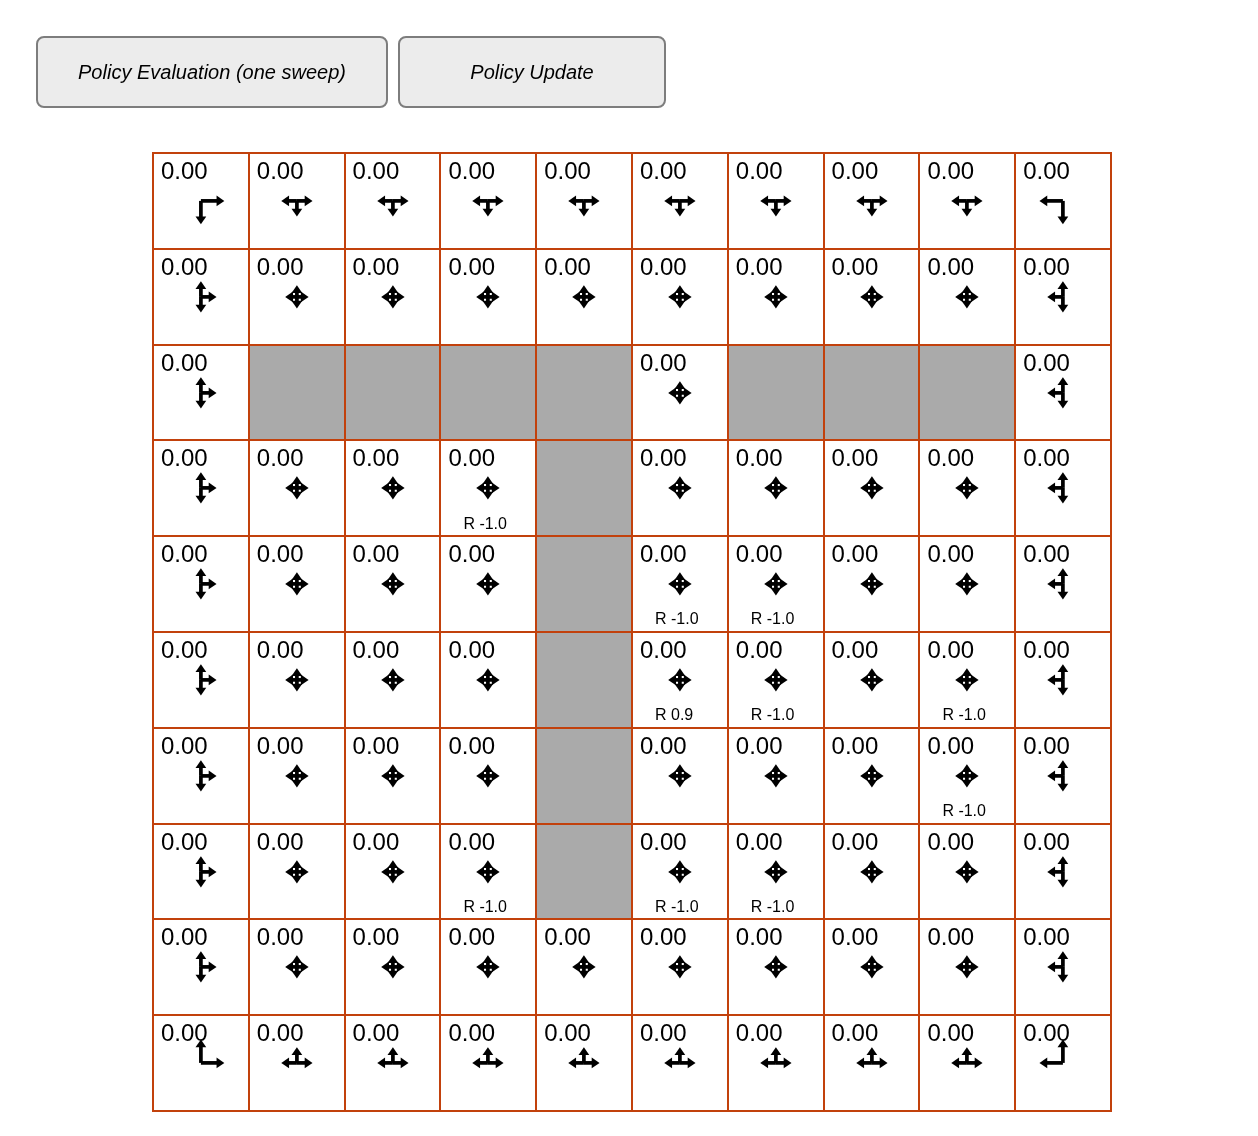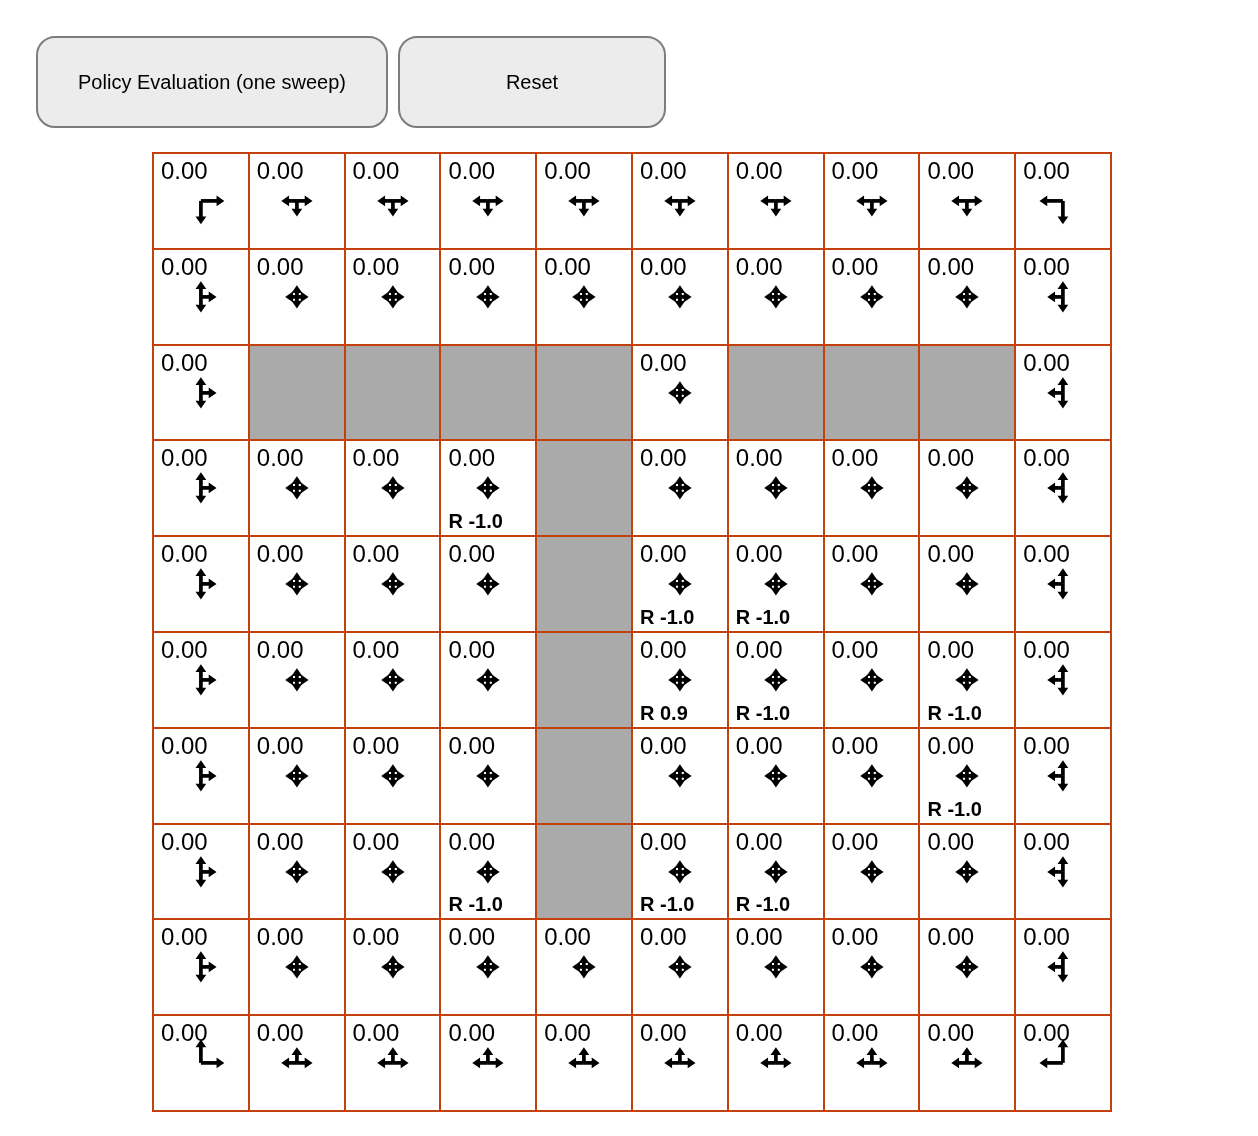--- a/index.html
+++ b/index.html
@@ -8,30 +8,31 @@
     width:1258px;height:1136px;
     font-family:"Liberation Sans", sans-serif;
     color:#000;
     overflow:hidden;
   }
   .toolbar{
     position:absolute;left:36px;top:36px;
     display:flex;gap:10px;
   }
   .btn{
-    height:92px;
+    height:72px;
     background:#ececec;
     border:2px solid #7d7d7d;
-    border-radius:19px;
+    border-radius:8px;
     font-size:20px;
     color:#000;
     display:flex;align-items:center;justify-content:center;
     font-family:"Liberation Sans", sans-serif;
     box-sizing:border-box;
     cursor:pointer;
+    font-style:italic;
   }
   .btn:nth-child(1){width:352px}
   .btn:nth-child(2){width:268px}
   .btn:nth-child(3){width:268px}
   .btn:nth-child(4){width:272px}
 
   .gridworld{
     position:absolute;left:152px;top:152px;
     display:grid;
     grid-template-columns:repeat(10, 93.8px);
@@ -48,37 +49,36 @@
   .cell.wall{
     background:var(--wall-color,#aaaaaa);
   }
   .value{
     position:absolute;top:3px;left:7px;
     font-size:24px;line-height:1.15;
     color:#000;
     white-space:nowrap;
   }
   .reward{
-    position:absolute;bottom:3px;left:7px;
-    font-size:20px;line-height:1.1;
+    position:absolute;bottom:3px;left:22px;
+    font-size:16px;line-height:1.1;
     color:#000;
     white-space:nowrap;
-    font-weight:bold;
   }
   .arrows{
     position:absolute;left:0;top:0;width:100%;height:100%;
     display:block;
   }
 </style>
 </head>
 <body>
 
 <div class="toolbar">
   <button class="btn">Policy Evaluation (one sweep)</button>
-  <button class="btn">Reset</button>
+  <button class="btn">Policy Update</button>
 </div>
 
 <div class="gridworld">
     <div class="cell">
       <span class="value">0.00</span>
       <svg class="arrows" viewBox="0 0 96 96">
         <line x1="48" y1="48" x2="48" y2="66" stroke="#000000" stroke-width="3.8"></line>
         <polygon points="48,72 42.5,64 53.5,64" fill="#000000"></polygon>
         <line x1="48" y1="48" x2="66" y2="48" stroke="#000000" stroke-width="3.8"></line>
         <polygon points="72,48 64,53.5 64,42.5" fill="#000000"></polygon>

